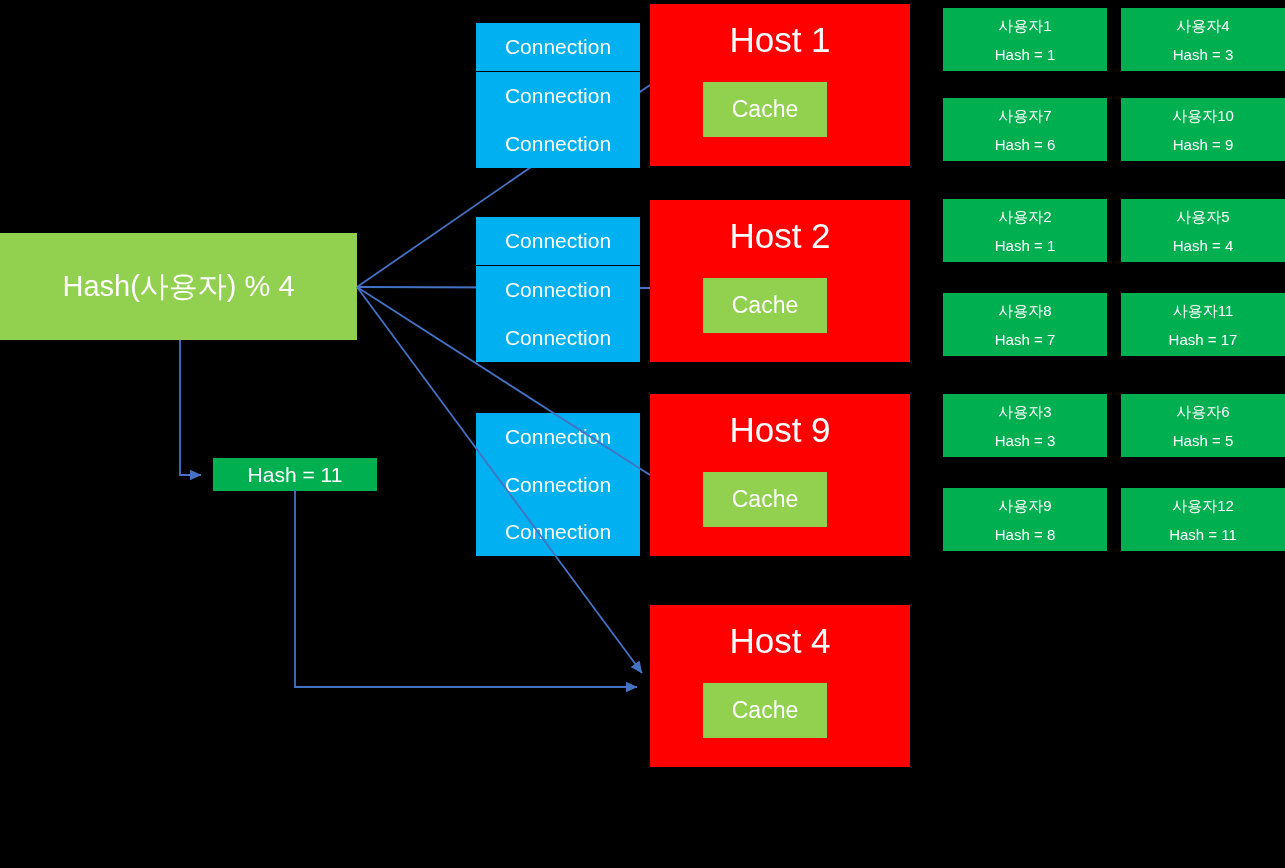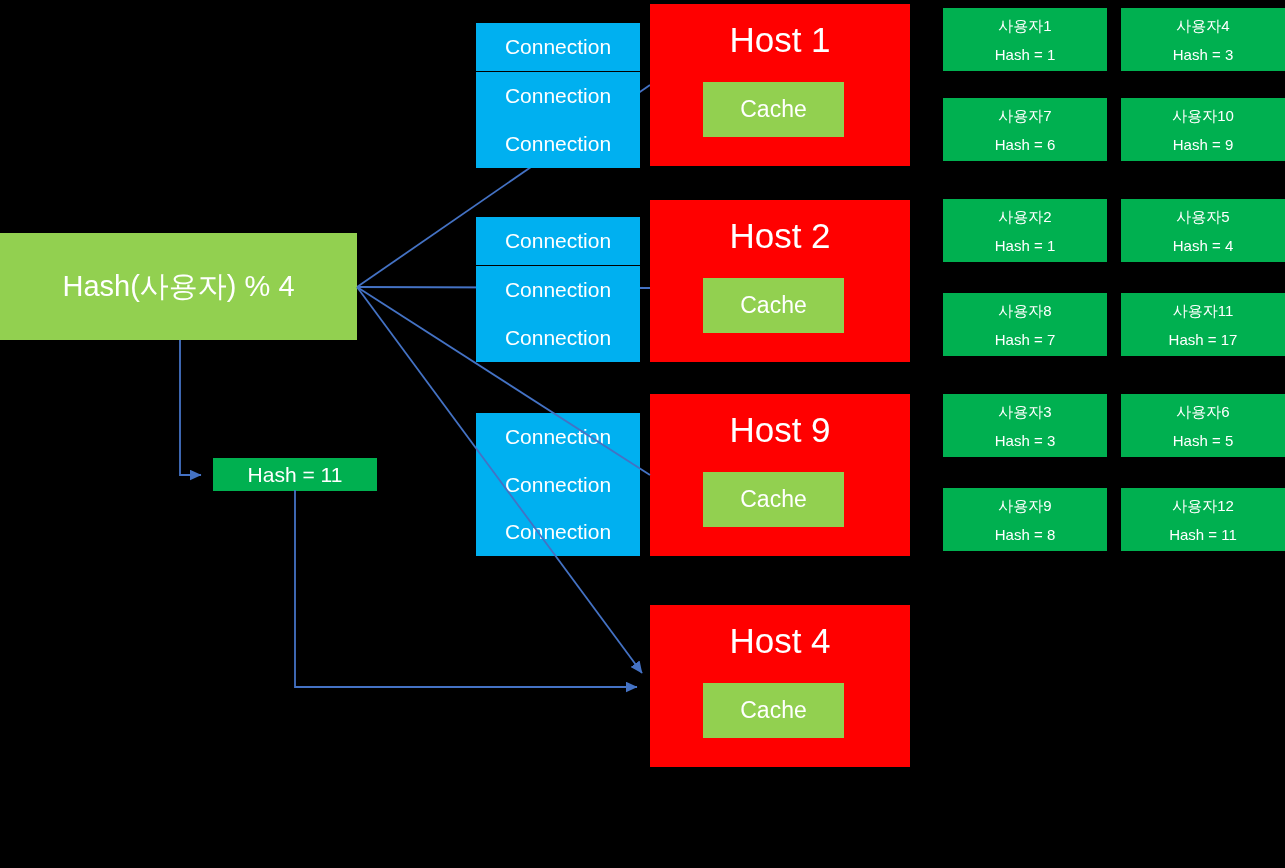--- a/index.html
+++ b/index.html
@@ -42,21 +42,21 @@
     left: 650px; width: 260px; height: 162px;
     background: var(--host-red, #FF0000);
     display: block;
     padding-left: 35px;
   }
   .host-title {
     position: absolute; left: 0; top: 16px; width: 100%;
     text-align: center; font-size: 35px;
   }
   .cache {
-    position: absolute; left: 53px; top: 78px; width: 141px; height: 55px;
+    position: absolute; left: 53px; top: 78px; width: 124px; height: 55px;
     background: var(--hash-function-green, #92D050);
     display: flex; align-items: center; justify-content: center;
     font-size: 23px;
   }
   .user {
     width: 164px; height: 63px;
     background: var(--user-green, #00B050);
     font-size: 15px; line-height: 29px;
     flex-direction: column;
   }

